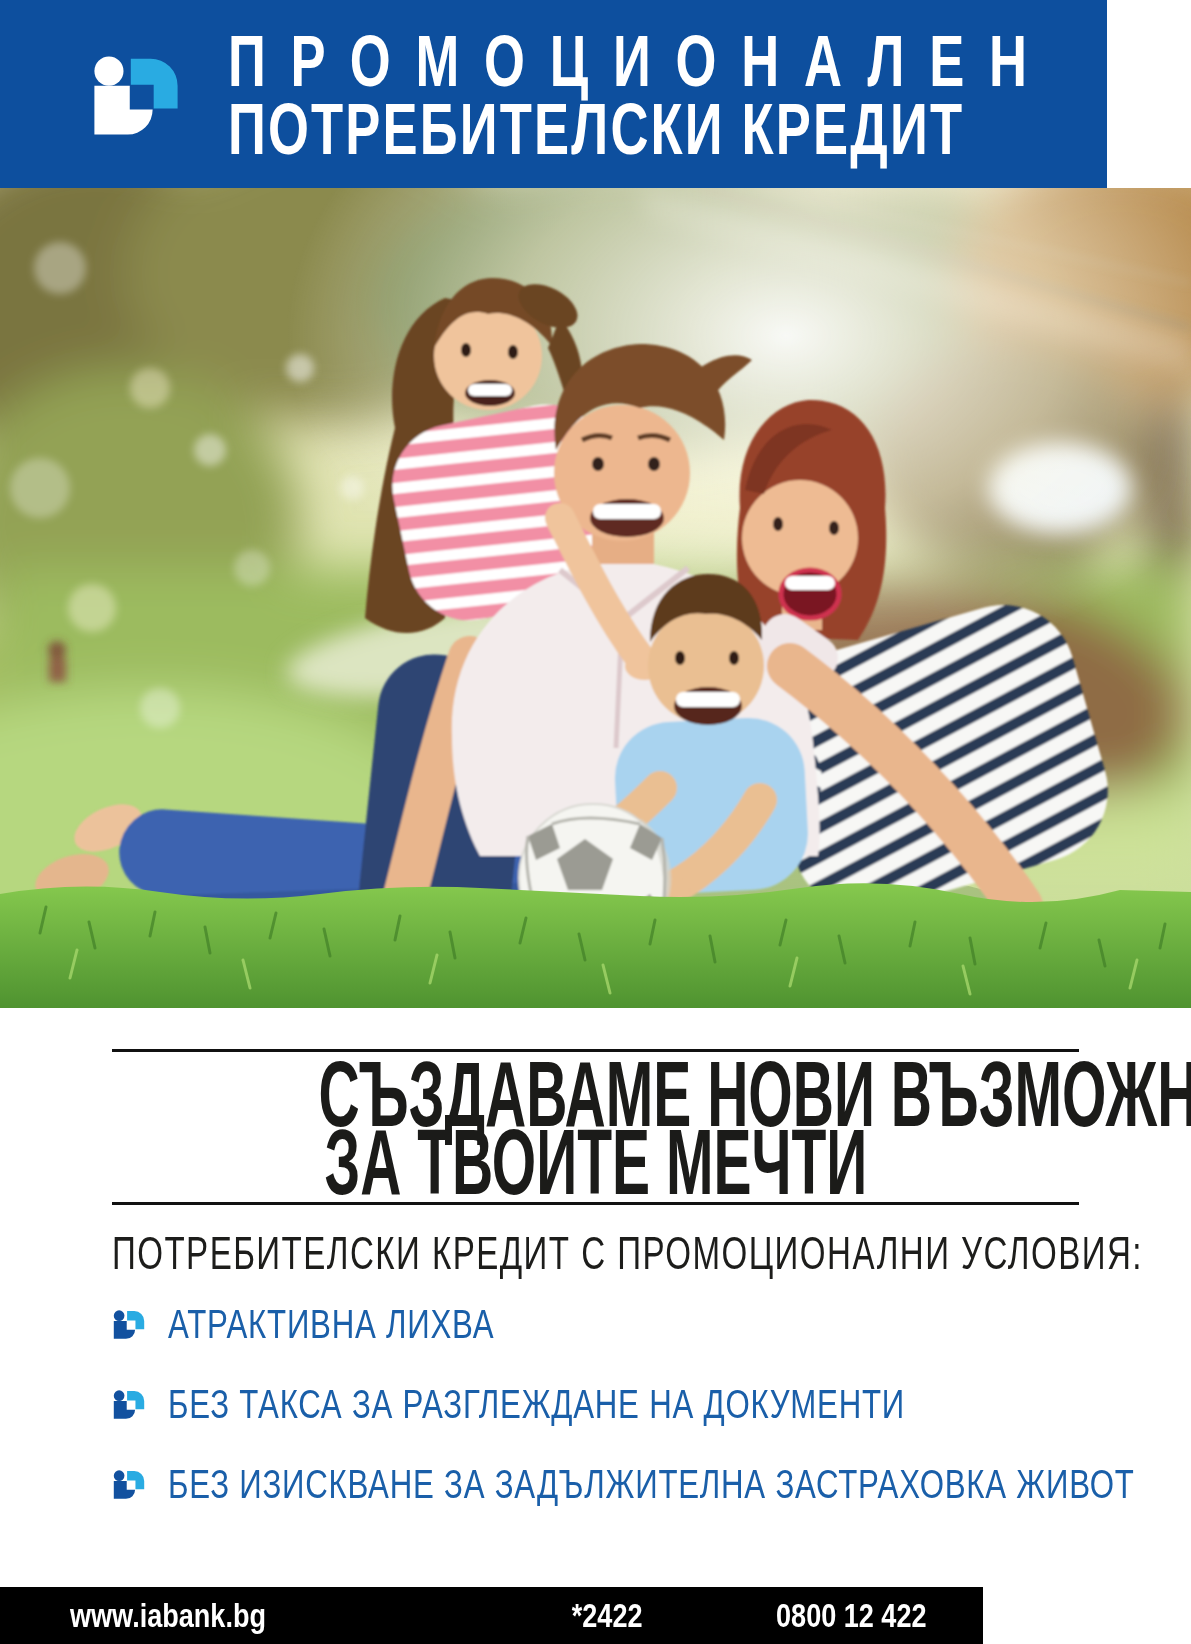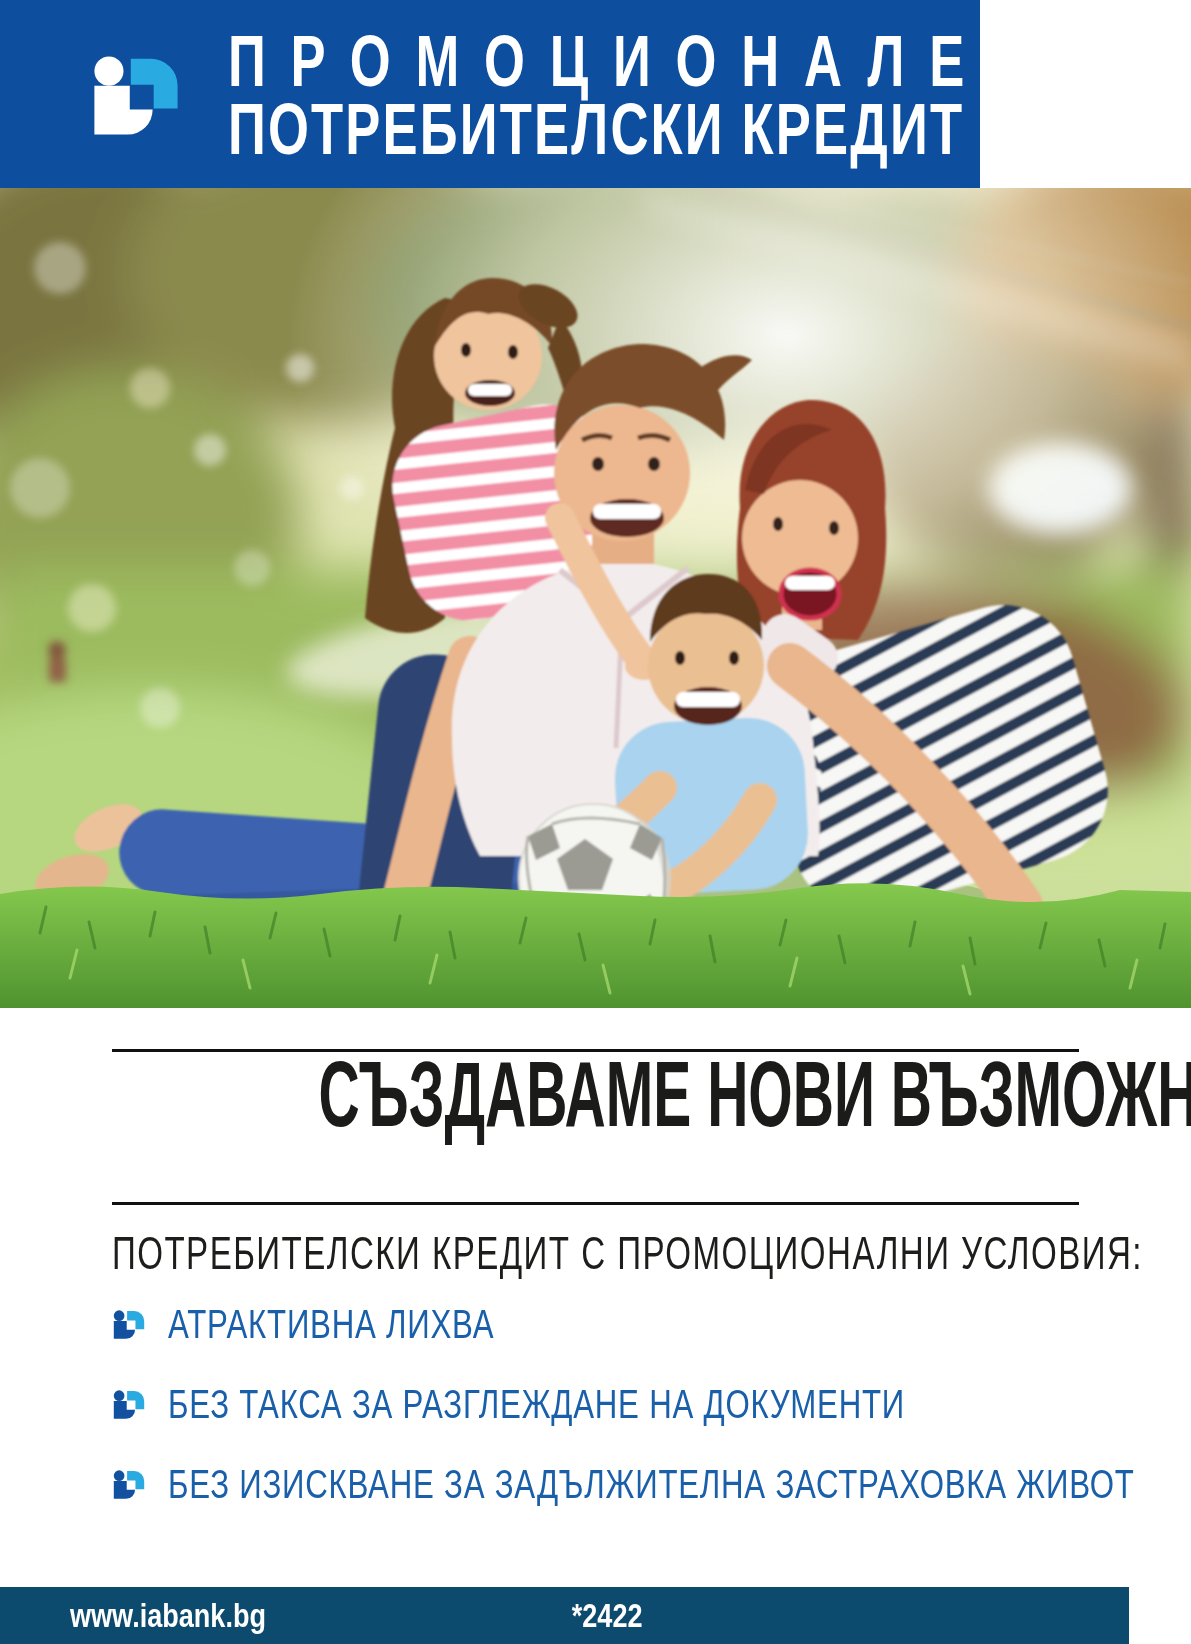--- a/index.html
+++ b/index.html
@@ -1,19 +1,19 @@
 <!DOCTYPE html>
 <html><head>
 <meta charset="utf-8">
 <style>
   html,body{margin:0;padding:0;background:#e9e9e9;}
   .page{position:relative;width:1191px;height:1644px;margin:0 auto;background:#fff;overflow:hidden;
         font-family:"Liberation Sans",sans-serif;}
   
-  .topbar{position:absolute;left:0;top:0;width:980px;height:188px;background:#0d4f9e;}
+  .topbar{position:absolute;left:0;top:0;width:1107px;height:188px;background:#0d4f9e;}
   .logo{position:absolute;left:84px;top:42px;width:104px;height:104px;}
   .titles{position:absolute;left:228px;top:28px;color:#fff;}
   .cond{display:inline-block;white-space:nowrap;transform-origin:left top;}
   .t1{font-weight:700;font-size:72px;line-height:66px;letter-spacing:34px;transform:scaleX(.73);}
   .t2{font-weight:700;font-size:72px;line-height:66px;letter-spacing:3px;transform:scaleX(.73);margin-top:2px;}
   
   .photo{position:absolute;left:0;top:188px;width:1191px;height:820px;overflow:hidden;background:#d8e3b5;}
   .photo svg{display:block;width:1191px;height:820px;}
   
   .rule{position:absolute;left:112px;width:967px;height:3px;background:#111;}
@@ -22,21 +22,21 @@
   .hline{position:absolute;left:0;width:1191px;text-align:center;color:#1b1b19;font-weight:700;}
   .hline span{display:inline-block;white-space:nowrap;font-size:92px;line-height:68px;transform:scaleX(.62);transform-origin:center;}
   .h1a{top:1060px;} .h1b{top:1128px;}
   .subtitle{position:absolute;left:112px;top:1230px;color:#1d1d1b;}
   .subtitle span{font-size:46px;line-height:46px;font-weight:400;letter-spacing:2px;transform:scaleX(.72);}
   .bullets{position:absolute;left:110px;top:1302px;margin:0;padding:0;list-style:none;}
   .bullets li{display:flex;align-items:center;gap:20px;height:44px;margin-bottom:36px;}
   .bullets svg{width:38px;height:38px;flex:0 0 38px;}
   .bullets .blabel{color:#1a5fa9;font-size:40px;line-height:40px;font-weight:400;letter-spacing:1px;transform:scaleX(.78);transform-origin:left center;display:inline-block;white-space:nowrap;}
   
-  .footer{position:absolute;left:0;top:1587px;width:1129px;height:57px;background:#0c4a6e;color:#fff;text-align:right;}
+  .footer{position:absolute;left:0;top:1587px;width:983px;height:57px;background:#000000;color:#fff;text-align:right;}
   .footer .item{position:absolute;top:0;height:57px;display:flex;align-items:center;font-weight:700;font-size:33px;}
   .footer .item span{display:inline-block;white-space:nowrap;transform:scaleX(.82);}
   .f-web{left:70px;} .f-web span{transform-origin:left center;}
   .f-short{left:12px;width:1191px;justify-content:center;}
   .f-phone{right:56px;} .f-phone span{transform-origin:right center;}
 </style>
 </head>
 <body>
 
 <div class="page">
@@ -262,20 +262,21 @@
           <path d="M610,805 l-7,-28"></path>
         <path d="M790,798 l7,-28"></path>
           <path d="M970,806 l-7,-28"></path>
           <path d="M1130,800 l7,-28"></path>
       </g>
     </svg>
   </div>
 
   <div class="rule rule-top"></div>
   <div class="hline h1a"><span>СЪЗДАВАМЕ НОВИ ВЪЗМОЖНОСТИ</span></div>
+  <div class="hline h1b"><span>ЗА ТВОИТЕ МЕЧТИ</span></div>
   <div class="rule rule-bottom"></div>
 
   <div class="subtitle"><span class="cond">ПОТРЕБИТЕЛСКИ КРЕДИТ С ПРОМОЦИОНАЛНИ УСЛОВИЯ:</span></div>
 
   <ul class="bullets">
     <li>
       <svg viewBox="0 0 100 100" aria-hidden="true">
         <circle cx="24" cy="28" r="14" fill="#12519f"></circle>
         <path d="M45,16 H64 A26,26 0 0 1 90,42 V64 H67 V41 H45 Z" fill="#29abe2"></path>
         <path d="M10,42 H44 V65 H66 A24,24 0 0 1 42,89 H10 Z" fill="#12519f"></path>
@@ -300,15 +301,18 @@
     </li>
   </ul>
 
   <footer class="footer">
     <div class="item f-web">
         <span>www.iabank.bg</span>
       </div>
     <div class="item f-short">
         <span>*2422</span>
       </div>
+    <div class="item f-phone">
+        <span>0800 12 422</span>
+      </div>
   </footer>
 
 </div>
 
 </body></html>

